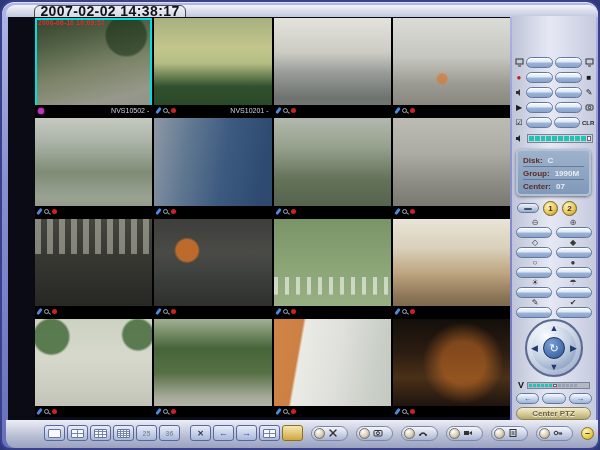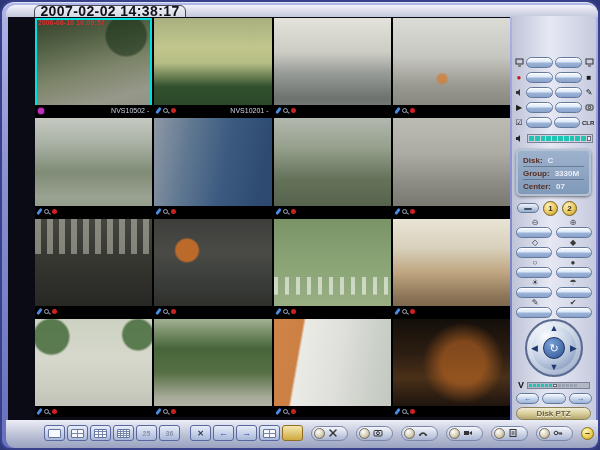--- a/index.html
+++ b/index.html
@@ -361,21 +361,21 @@
         </span>
     </div>
 
     <div class="diskpanel">
       <div class="dl">
         <span class="lab">Disk:</span>
         <span class="val">C</span>
       </div>
       <div class="dl">
         <span class="lab">Group:</span>
-        <span class="val">3330M</span>
+        <span class="val">1990M</span>
       </div>
       <div class="dl">
         <span class="lab">Center:</span>
         <span class="val">07</span>
       </div>
     </div>
 
     <div class="grow">
       <span class="minuspill"></span>
       <span class="goldbtn">1</span>
@@ -462,21 +462,21 @@
           <i class="off"></i>
         </span>
     </div>
 
     <div class="arow">
       <span class="apill">←</span>
       <span class="apill"></span>
       <span class="apill">→</span>
     </div>
 
-    <div class="gptz">Disk PTZ</div>
+    <div class="gptz">Center PTZ</div>
   </div>
 
   <div class="bottombar">
     <span class="tbtn">
         <span class="lay"></span>
       </span>
     <span class="tbtn">
         <span class="lay l4"></span>
       </span>
     <span class="tbtn">

